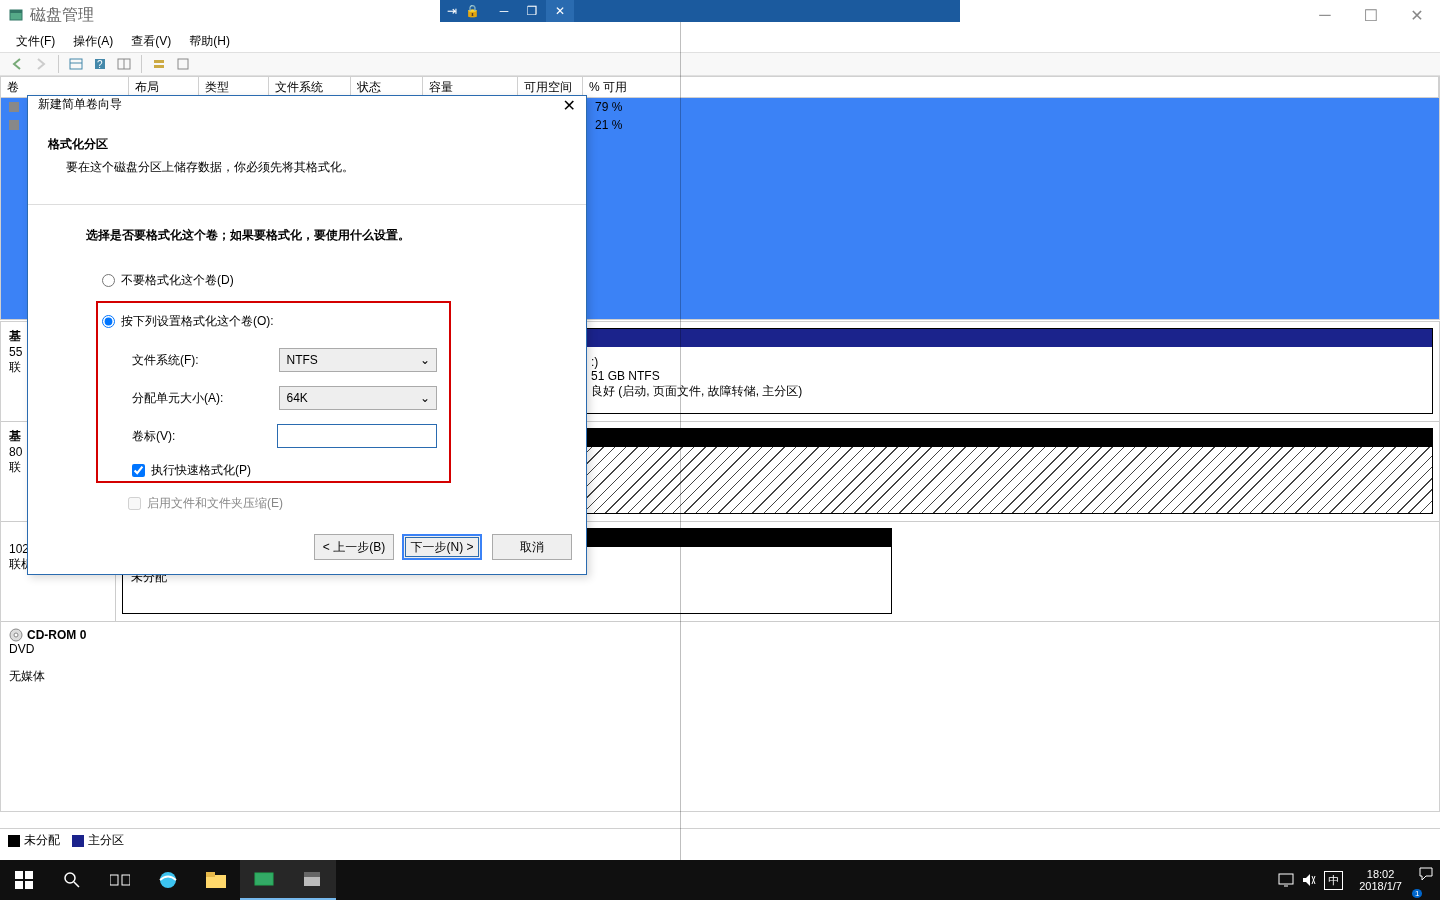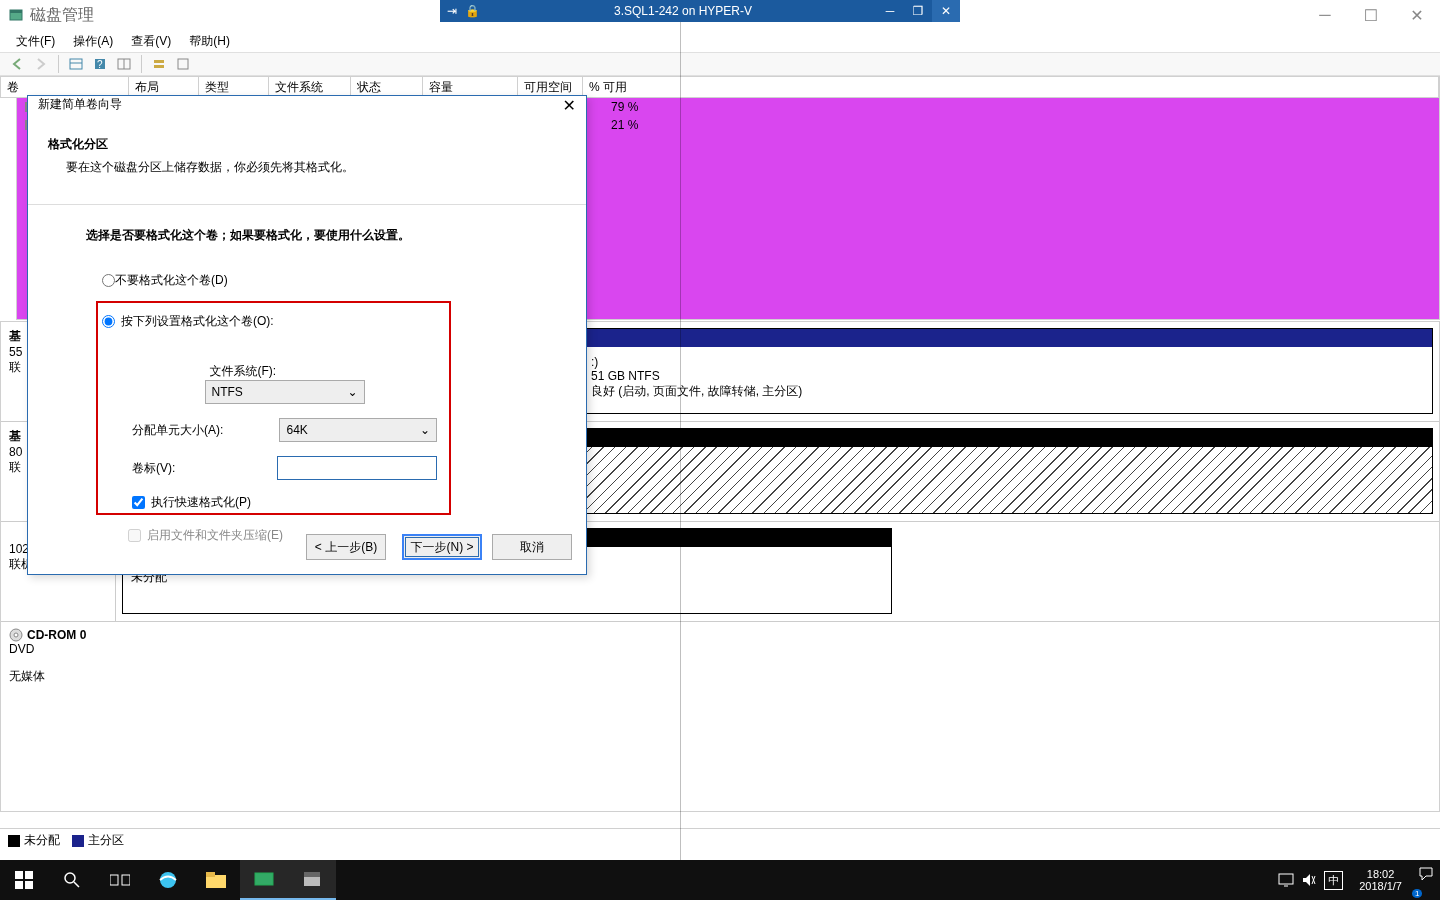--- a/index.html
+++ b/index.html
@@ -45,22 +45,22 @@
   
   
   .vol-header {
     position: absolute; top: 76px; left: 0; right: 0; height: 22px;
     display: flex; border: 1px solid #d0d0d0; background: #fff; font-size: 12px;
   }
   .vh-cell { border-right: 1px solid #d0d0d0; padding: 3px 6px; display:flex; align-items:center; }
   
   
   .vol-rows {
-    position: absolute; top: 98px; left: 16px; right: 0; height: 222px;
-    font-size: 12px; padding-left: 8px; background:#d946ef; border-left:1px solid #d0d0d0; border-right:1px solid #d0d0d0; border-bottom:1px solid #d0d0d0;
+    position: absolute; top: 98px; left: 0; right: 0; height: 222px;
+    font-size: 12px; padding-left: 8px; background:#3b82f6; border-left:1px solid #d0d0d0; border-right:1px solid #d0d0d0; border-bottom:1px solid #d0d0d0;
   }
   .vr-row { height: 18px; display:flex; align-items:center; }
   .vr-icon { width:10px; height:10px; background:#888; margin-right:6px; }
   
   
   .disk-area {
     position: absolute; top: 321px; left: 0; right: 0; bottom: 88px;
     border: 1px solid #d0d0d0; background:#fff; overflow:hidden;
   }
   .disk-row { display:flex; border-bottom:1px solid #ccc; min-height: 100px; }
@@ -98,33 +98,33 @@
     position: absolute; top: 95px; left: 27px; width: 560px; height: 480px;
     background: #fff; border: 1px solid #2a6bb0; font-size:12px;
     box-shadow: 3px 3px 8px rgba(0,0,0,0.15);
   }
   .wiz-title { height: 28px; display:flex; align-items:flex-start; padding: 0 10px; justify-content: space-between;}
   .wiz-body { padding: 8px 20px; }
   .wiz-heading { font-weight: bold; margin-top: 4px; }
   .wiz-sub { margin: 6px 0 0 18px; }
   .wiz-sep { border-top:1px solid #ddd; margin: 28px -20px 0 -20px; }
   .wiz-instr { margin: 22px 0 0 38px; font-weight: bold; }
-  .radio-row { margin: 28px 0 0 54px; display:flex; align-items:center; }
+  .radio-row { margin: 28px 0 0 54px; display:flex; align-items:center; gap:6px;}
   .red-box { border: 2px solid #d40000; margin: 12px 0 0 48px; padding: 10px 12px 2px 12px; width: 355px;}
   .f-row { display:flex; align-items:center; margin-top: 14px;}
   .f-row:first-child { margin-top: 0;}
   .f-label { width: 150px; }
   .f-select { width: 160px; height: 24px; border:1px solid #aaa; background: #eee; display:flex; align-items:center; justify-content:space-between; padding: 0 6px;}
   .f-input { width: 160px; height: 24px; border:1px solid #2a6bb0; padding: 0 4px;}
   .cb-row { display:flex; align-items:center; gap:6px; margin-top:14px;}
   .cb-disabled { color:#888; margin: 12px 0 0 80px; display:flex; align-items:center; gap:6px;}
   .wiz-buttons { position:absolute; bottom: 14px; right: 14px; display:flex; gap:10px;}
   .btn { width: 80px; height: 26px; border:1px solid #aaa; background:#efefef; font-size:12px; display:flex; align-items:center; justify-content:center;}
   .btn-next { border: 2px solid #3b82f6; outline: 1px solid #2a6bb0; outline-offset: -4px;}
-  .btn-back-next-group { display:flex; gap:16px;}
+  .btn-back-next-group { display:flex; gap:8px;}
   .btn-back-next-group .btn { border-radius:0;}
   
   svg { display:block;}
   input[type=radio], input[type=checkbox] { width:13px; height:13px;}
 </style>
 </head>
 <body>
 
 <div class="main-titlebar">
   <svg width="16" height="16">
@@ -137,21 +137,20 @@
     <div class="win-ctrl-btn">☐</div>
     <div class="win-ctrl-btn">✕</div>
   </div>
 </div>
 
 <div class="hyperv-bar">
   <div class="hyperv-left">
     <span>⇥</span>
     <span>🔒</span>
   </div>
-  <div class="hyperv-title">3.SQL1-242 on HYPER-V</div>
   <div class="hyperv-ctrl">
     <div class="hyperv-btn">─</div>
     <div class="hyperv-btn">❐</div>
     <div class="hyperv-btn hyperv-close">✕</div>
   </div>
 </div>
 
 <div class="menubar">
   <span class="menu-item">文件(F)</span>
   <span class="menu-item">操作(A)</span>
@@ -390,21 +389,21 @@
     <div class="radio-row">
       <input type="radio" name="fmt" style="">
       <span>不要格式化这个卷(D)</span>
     </div>
 
     <div class="red-box">
       <div style="display:flex; align-items:center; gap:6px; margin-left:-8px;">
         <input type="radio" name="fmt" checked="" style="">
         <span>按下列设置格式化这个卷(O):</span>
       </div>
-      <div class="f-row" style="margin-top:33px; margin-left:22px;flex-direction:column;">
+      <div class="f-row" style="margin-top:18px; margin-left:22px;">
         <span class="f-label">文件系统(F):</span>
         <div class="f-select">
           <span>NTFS</span>
           <span>⌄</span>
         </div>
       </div>
       <div class="f-row" style="margin-left:22px;">
         <span class="f-label">分配单元大小(A):</span>
         <div class="f-select">
           <span>64K</span>

